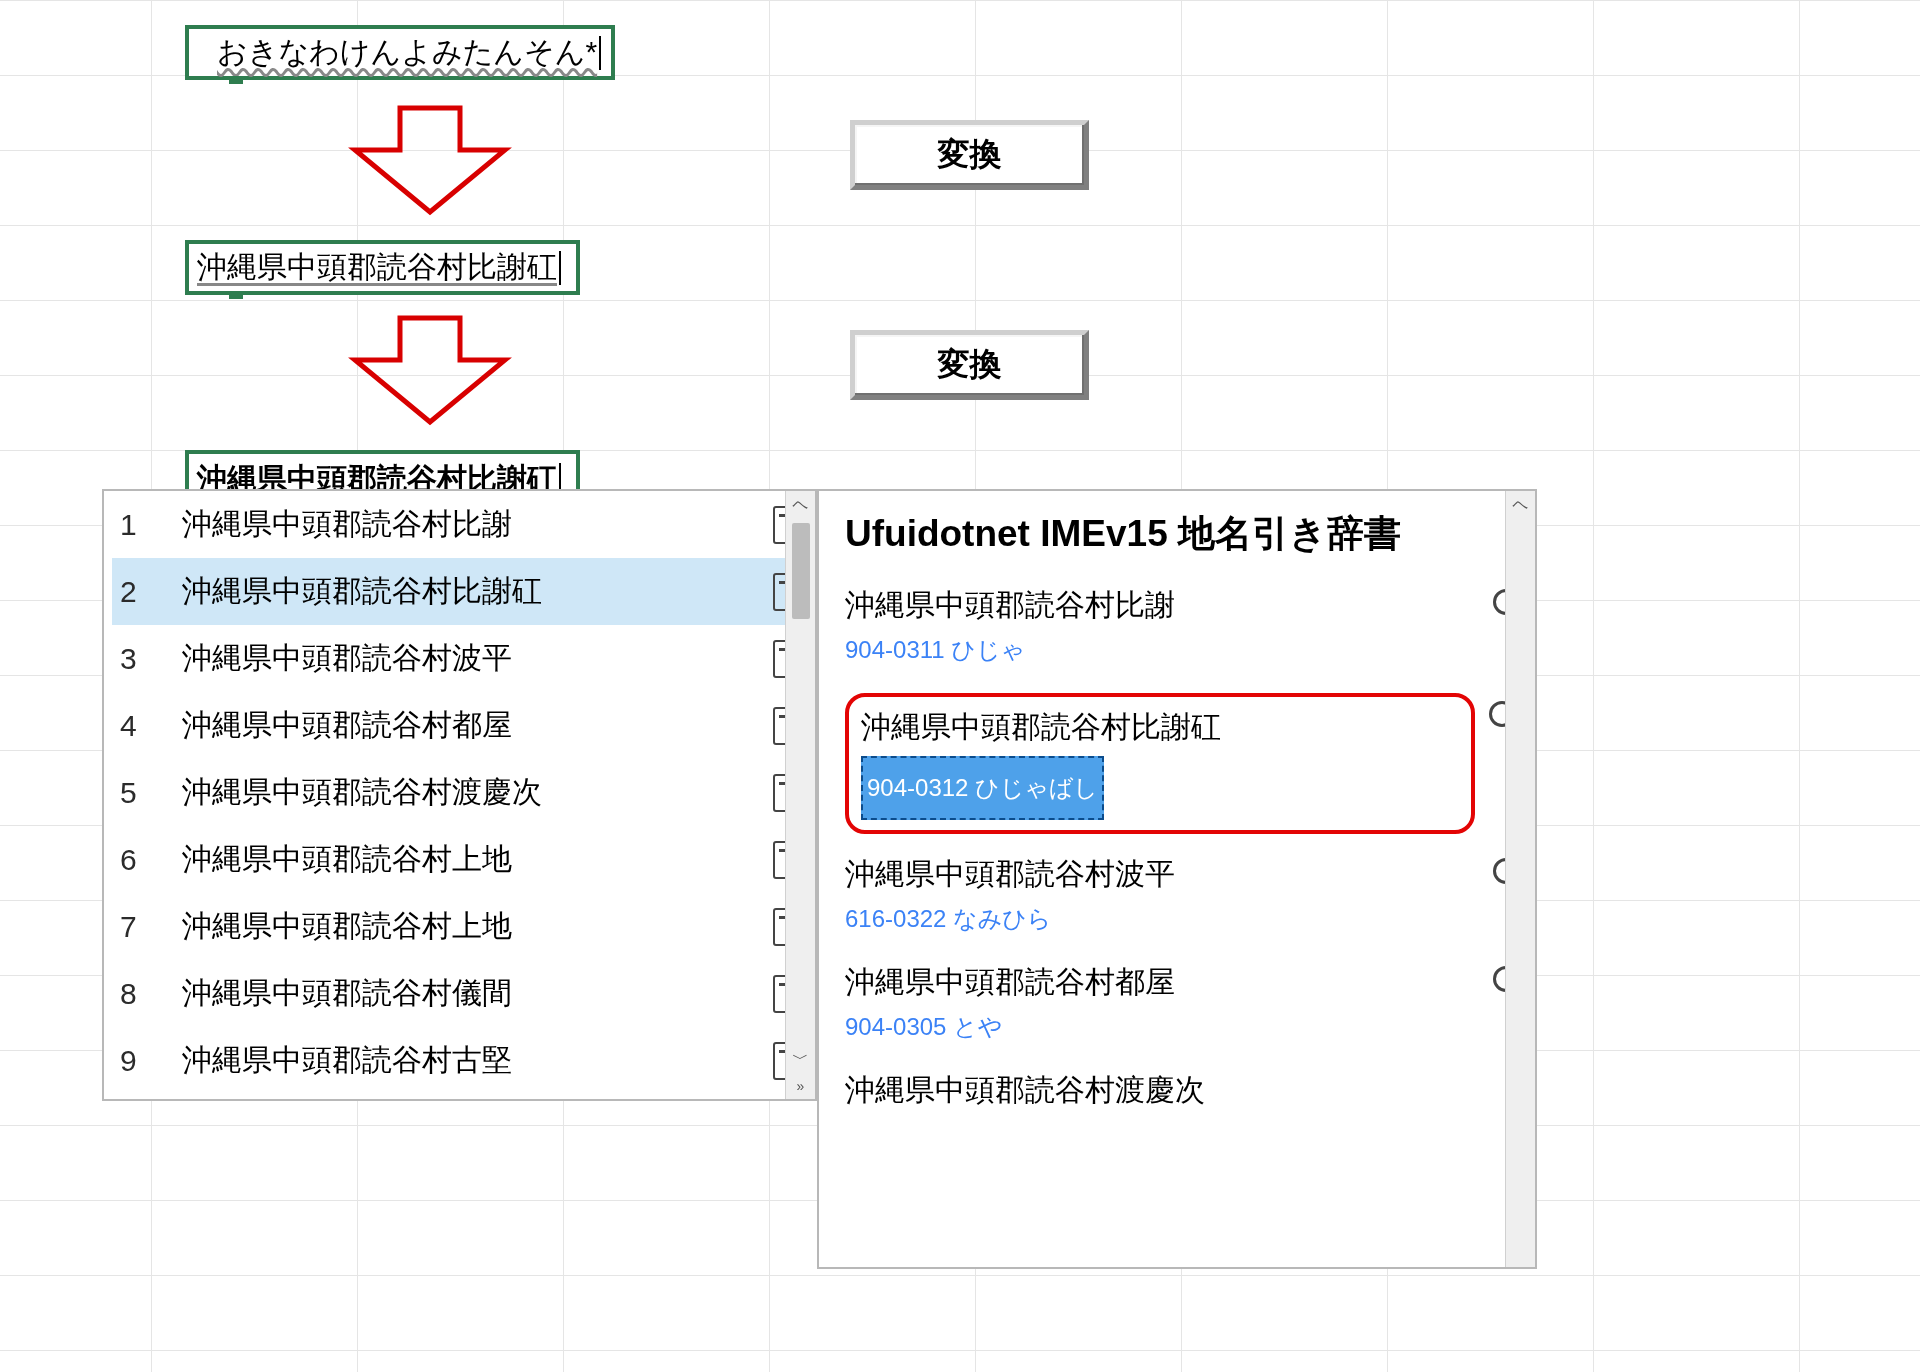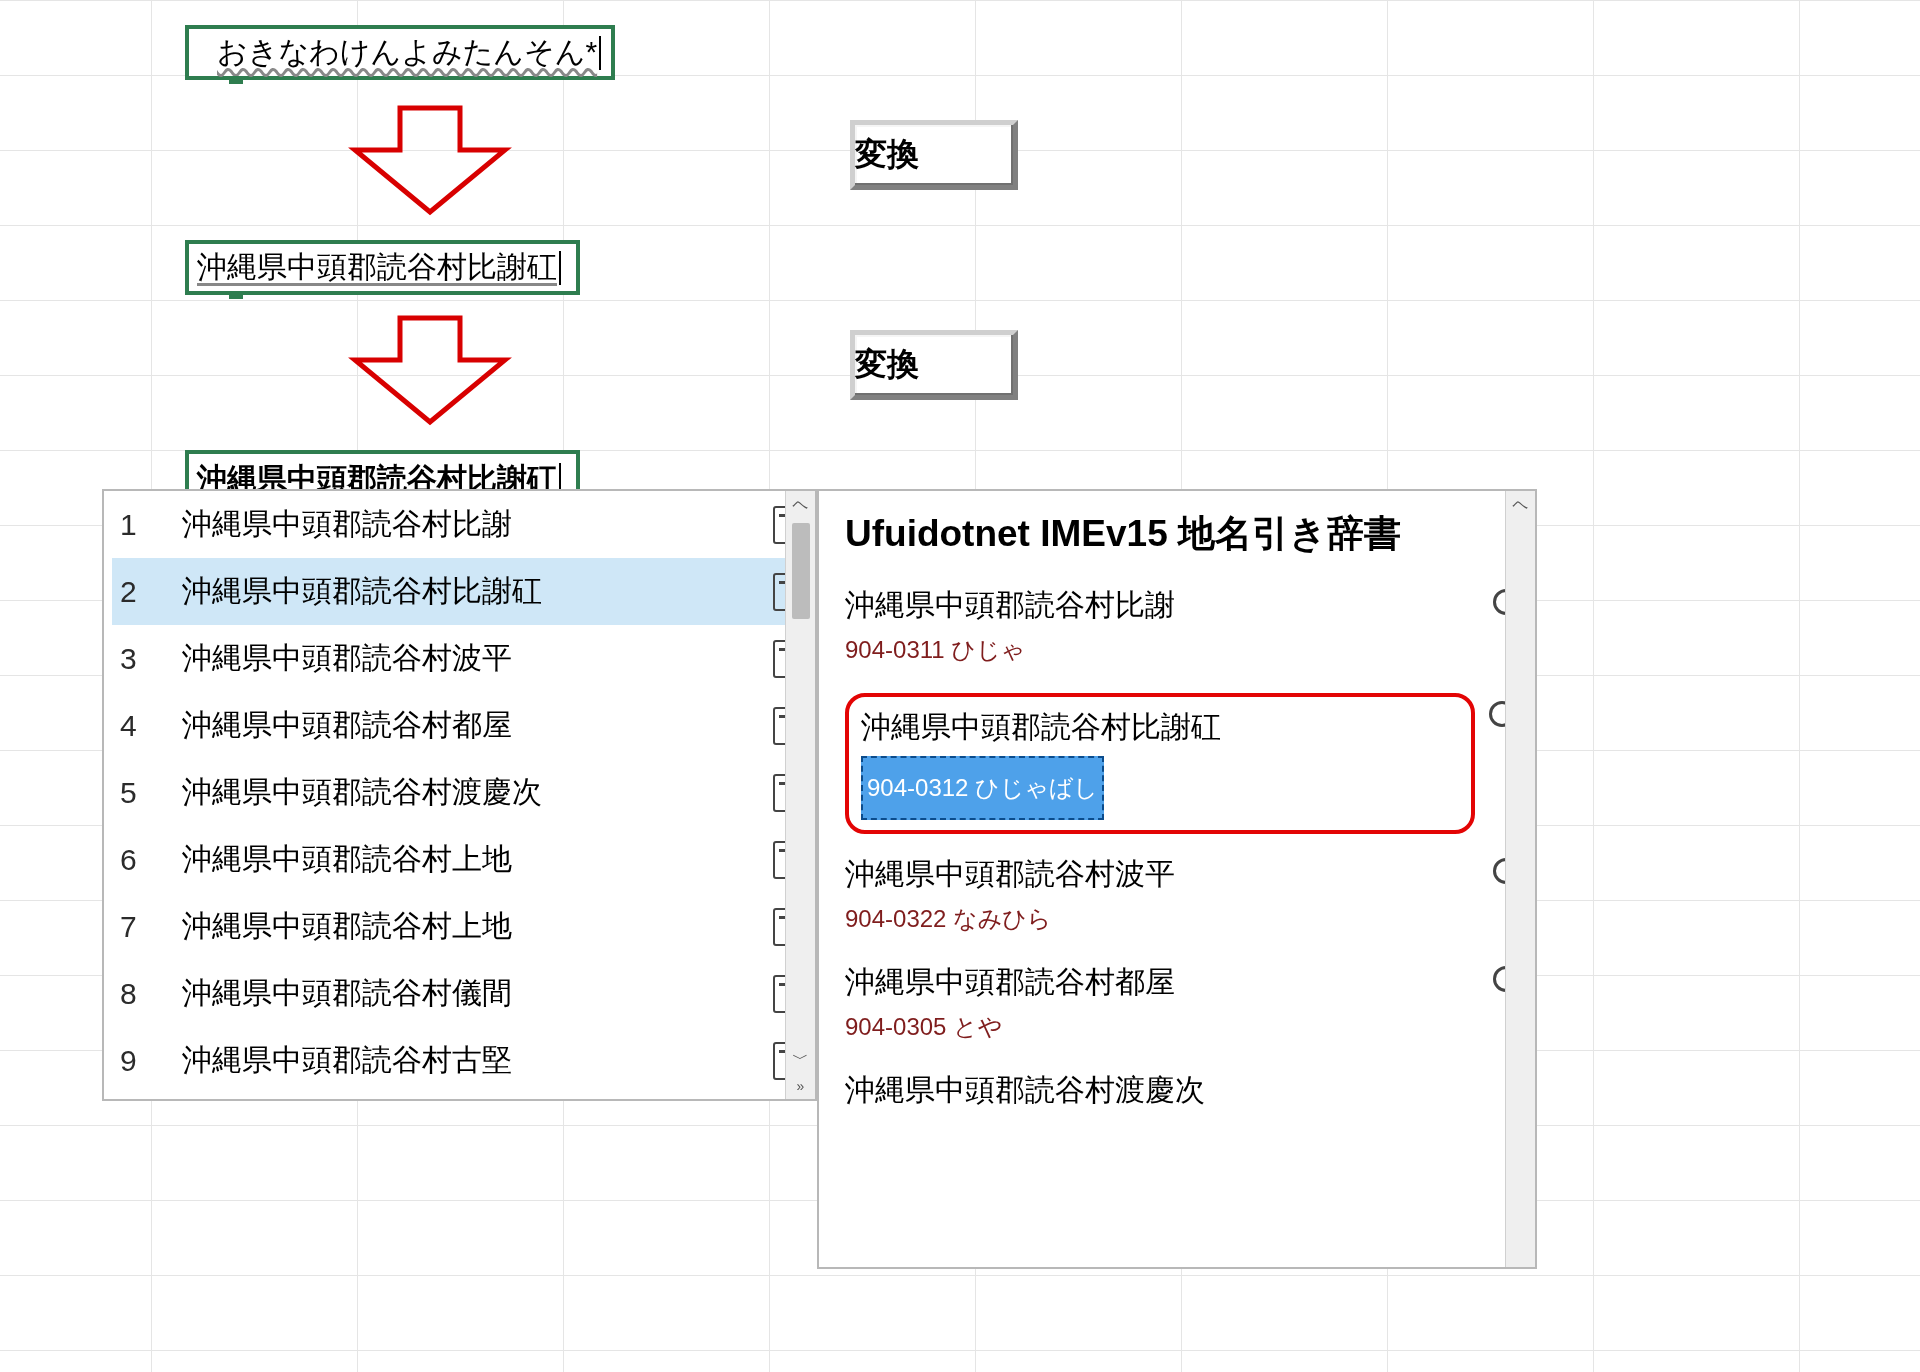--- a/index.html
+++ b/index.html
@@ -62,29 +62,30 @@
 
 
 .arrow-wrap {
   position:absolute;
 }
 .arrow-wrap svg { display:block; }
 
 
 .henkan-btn {
   position:absolute;
-  width:168px;
+  width:239px;
   height:70px;
   background:#ffffff;
   border:5px solid #808080;
   border-top-color:#cfcfcf;
   border-left-color:#cfcfcf;
   box-shadow: inset -2px -2px 0 #707070, inset 2px 2px 0 #f5f5f5;
   display:flex;
   align-items:center;
+  justify-content:center;
   font-size:32px;
   font-weight:bold;
 }
 
 
 .cand-panel {
   position:absolute;
   left:102px;
   top:489px;
   width:715px;
@@ -184,21 +185,21 @@
   margin-bottom:20px;
   position:relative;
   min-height:88px;
 }
 .detail-item .place {
   font-size:30px;
   margin-bottom:8px;
 }
 .detail-item .reading {
   font-size:24px;
-  color:#7f1d1d;
+  color:#3b82f6;
 }
 .detail-item .mag {
   position:absolute;
   right:-44px;
   top:4px;
 }
 .detail-item.highlight {
   border:4px solid #e30404;
   border-radius:20px;
   padding:10px 12px;
@@ -335,21 +336,21 @@
   </div>
 
   <div class="detail-item highlight">
     <div class="place">沖縄県中頭郡読谷村比謝矼</div>
     <span class="hl-reading">904-0312 ひじゃばし</span>
     <span class="mag"><span class="magnify"></span></span>
   </div>
 
   <div class="detail-item">
     <div class="place">沖縄県中頭郡読谷村波平</div>
-    <div class="reading">904-0322 なみひら</div>
+    <div class="reading">616-0322 なみひら</div>
     <span class="mag"><span class="magnify"></span></span>
   </div>
 
   <div class="detail-item">
     <div class="place">沖縄県中頭郡読谷村都屋</div>
     <div class="reading">904-0305 とや</div>
     <span class="mag"><span class="magnify"></span></span>
   </div>
 
   <div class="detail-item" style="margin-bottom:0">

